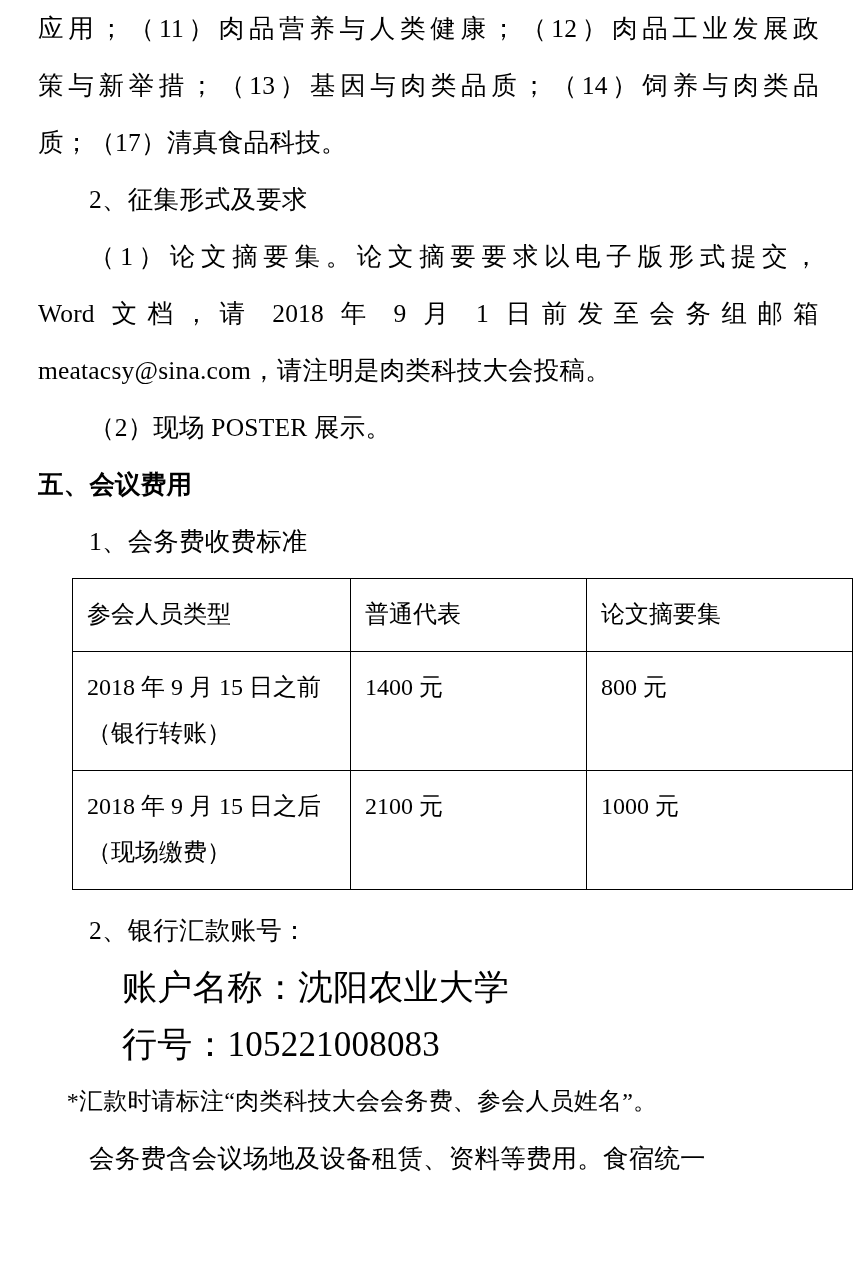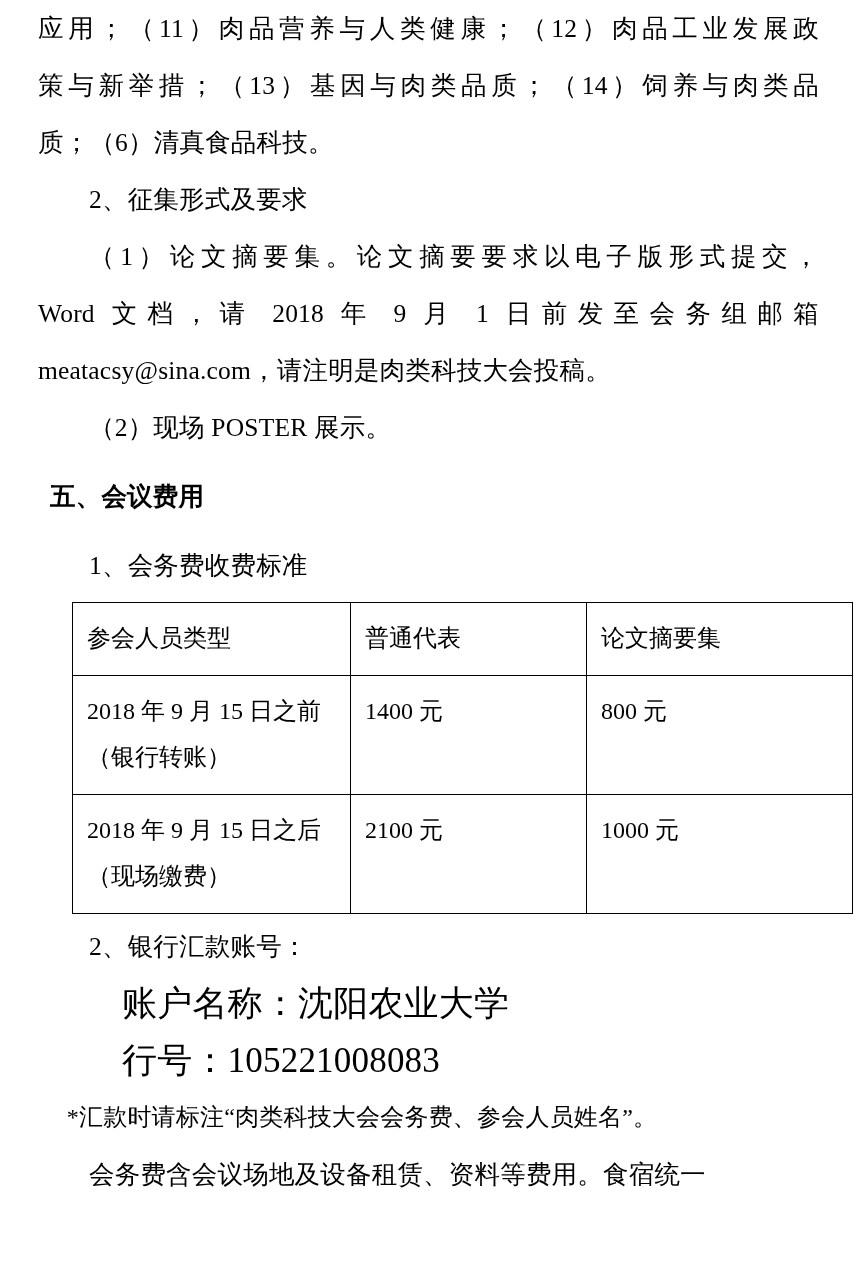--- a/index.html
+++ b/index.html
@@ -29,31 +29,31 @@
   }
   .just {
     text-align: justify;
     text-align-last: justify;
   }
   .heading {
     font-size: 25.5px;
     line-height: 57px;
     font-weight: bold;
     font-family: "Liberation Serif", "DejaVu Serif", serif;
-    margin: 12px;
+    margin: 0;
   }
   .sub {
     text-indent: 2em;
     font-size: 25.5px;
     line-height: 57px;
   }
   table.fee {
     border-collapse: collapse;
     width: 780px;
-    margin: 8px 0 4px 34px;
+    margin: 8px 0 12px 34px;
     table-layout: fixed;
   }
   table.fee td, table.fee th {
     border: 1px solid #000000;
     font-size: 24px;
     font-weight: normal;
     text-align: left;
     vertical-align: top;
     padding: 12px 14px 14px 14px;
     line-height: 46px;
@@ -75,21 +75,21 @@
     line-height: 57px;
   }
 </style>
 </head>
 <body>
 
 <div class="page">
 
   <p class="just">应用；（11）肉品营养与人类健康；（12）肉品工业发展政</p>
   <p class="just">策与新举措；（13）基因与肉类品质；（14）饲养与肉类品</p>
-  <p>质；（6）清真食品科技。</p>
+  <p>质；（17）清真食品科技。</p>
 
   <p class="sub">2、征集形式及要求</p>
 
   <p class="sub just">（1）论文摘要集。论文摘要要求以电子版形式提交，</p>
   <p class="just">Word 文档，请 2018 年 9 月 1 日前发至会务组邮箱</p>
   <p>meatacsy@sina.com，请注明是肉类科技大会投稿。</p>
 
   <p class="sub">（2）现场 POSTER 展示。</p>
 
   <p class="heading">五、会议费用</p>

